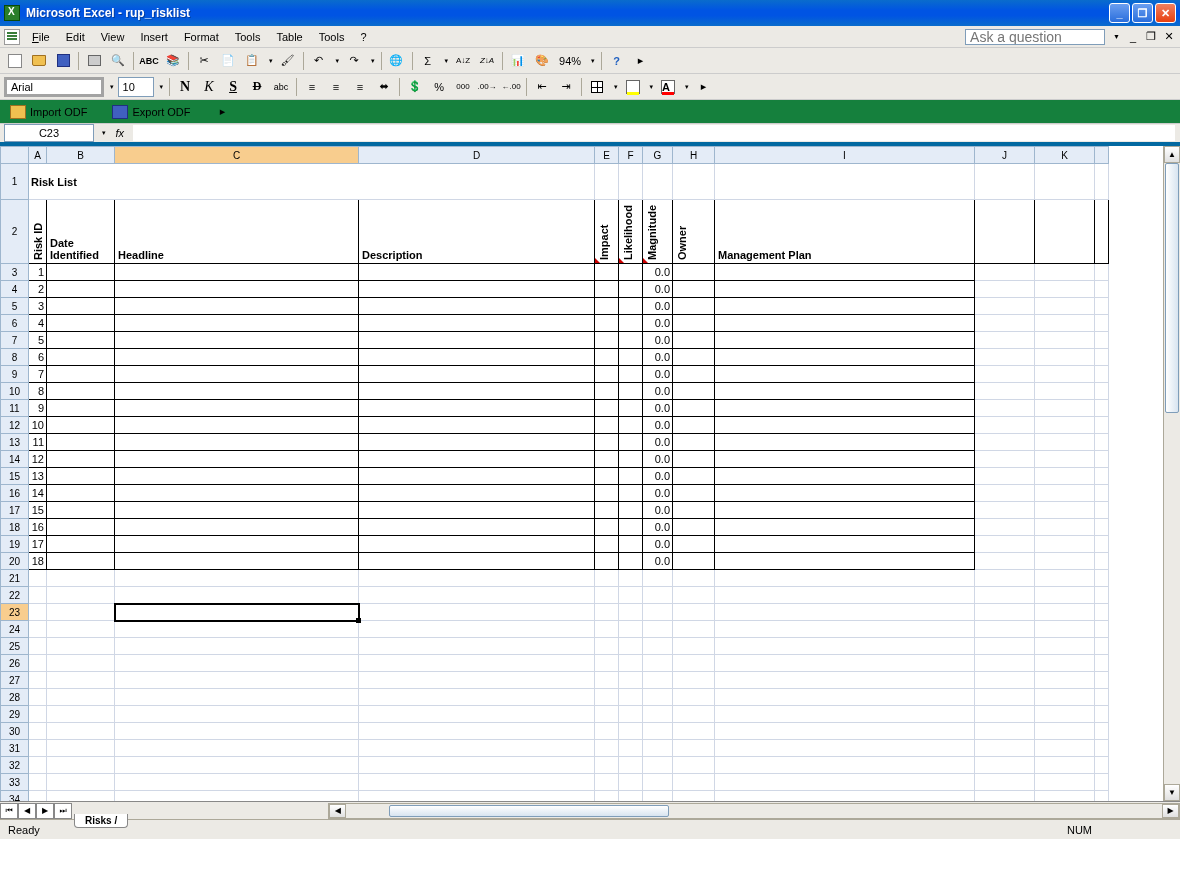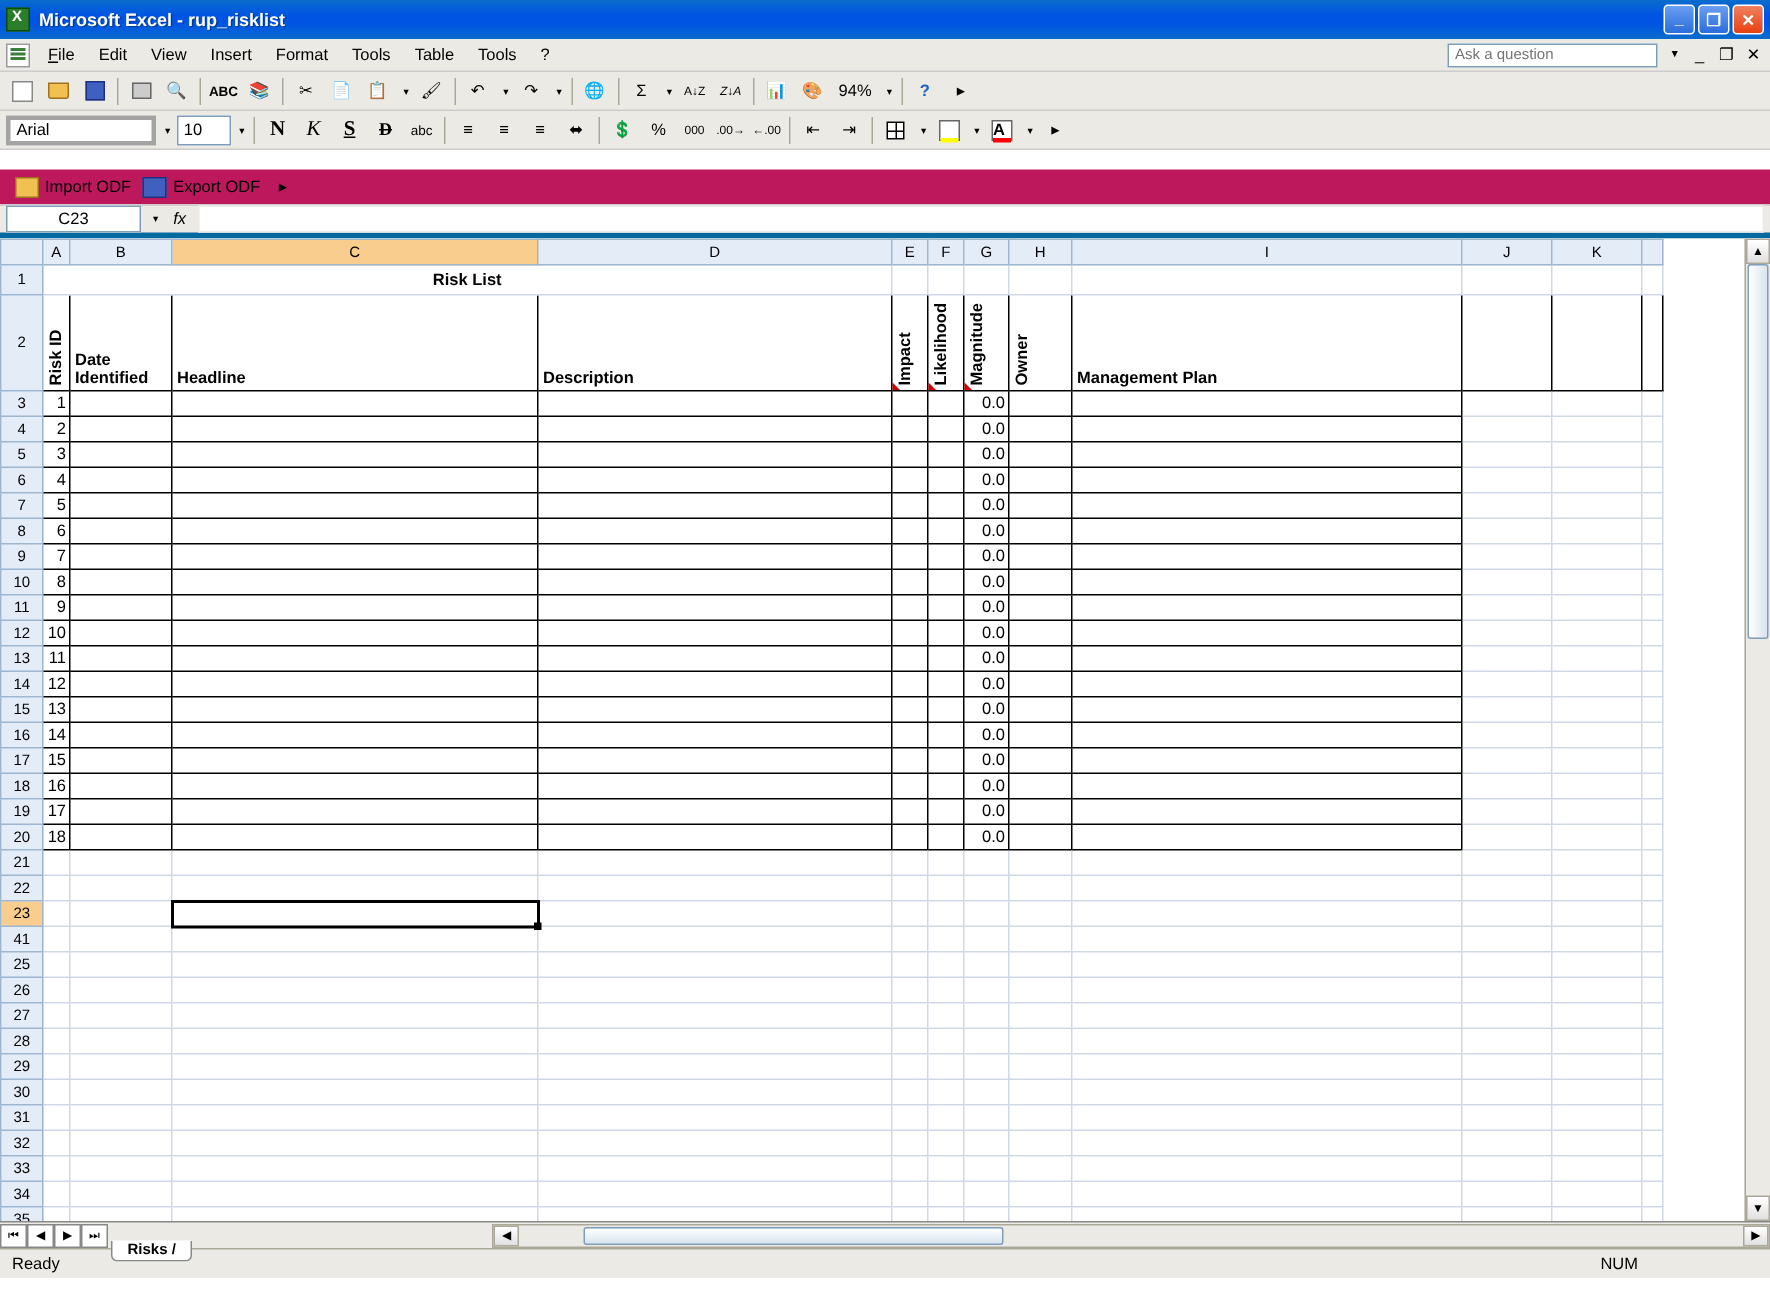--- a/index.html
+++ b/index.html
@@ -14,21 +14,21 @@
 .win-btn { width:21px; height:20px; border:1px solid #fff; border-radius:3px; display:flex; align-items:center; justify-content:center; font-weight:bold; font-size:11px; color:#fff; background:linear-gradient(#6a9ef0,#2a6edc); cursor:pointer; }
 .win-btn.close { background:linear-gradient(#f08060,#e84010); }
 
 
 .menubar { height:22px; background:#eceae5; border-bottom:1px solid #ccc; display:flex; align-items:center; padding:0 4px; }
 .doc-icon { width:16px; height:16px; background:#fff; border:1px solid #9a9a9a; margin-right:4px; position:relative; }
 .doc-icon::before { content:""; position:absolute; top:2px; left:2px; right:2px; height:2px; background:#3a7e3a; box-shadow:0 3px 0 #3a7e3a,0 6px 0 #3a7e3a; }
 .menu-item { padding:2px 8px; cursor:pointer; }
 .menu-item u { text-decoration:underline; }
 .menubar-right { margin-left:auto; display:flex; align-items:center; gap:4px; }
-.ask-q { width:140px; height:16px; border:1px solid #7f9db9; font-size:10px; color:#888; padding:1px 4px; background:#fff;margin-left:47px; }
+.ask-q { width:140px; height:16px; border:1px solid #7f9db9; font-size:14px; color:#888; padding:1px 4px; background:#fff;margin-left:47px; }
 .mdi-btn { width:14px; height:14px; font-size:11px; display:flex; align-items:center; justify-content:center; cursor:pointer; }
 
 
 .toolbar { height:26px; background:#eceae5; border-bottom:1px solid #ccc; display:flex; align-items:center; padding:0 4px; gap:2px; }
 .tb-btn { width:22px; height:22px; display:flex; align-items:center; justify-content:center; cursor:pointer; border:1px solid transparent; position:relative; }
 .tb-sep { width:1px; height:18px; background:#aca899; margin:0 2px; }
 .tb-txt { padding:0 4px; font-size:11px; }
 .font-box { width:100px; height:20px; border:3px solid #a3a3a3; background:#fff; padding:1px 4px; font-size:11px; display:flex; align-items:center; }
 .size-box { width:36px; height:20px; border:1px solid #7f9db9; background:#fff; padding:1px 4px; font-size:11px; display:flex; align-items:center; }
 .dd-arrow { font-size:7px; margin-left:2px; color:#000; cursor:pointer; padding:2px; }
@@ -45,39 +45,39 @@
 .i-color-border { width:14px; height:14px; border:1px solid #666; background:#fff; position:relative; }
 .i-color-border::after { content:""; position:absolute; bottom:-2px; left:0; right:0; height:3px; }
 .i-color-fill::after { background:#ffff00; }
 .i-color-font::after { background:#ff0000; }
 .i-grid { width:12px; height:12px; background:#fff; border:1px solid #000; position:relative; }
 .i-grid::before, .i-grid::after { content:""; position:absolute; background:#000; }
 .i-grid::before { left:5px; top:0; bottom:0; width:1px; }
 .i-grid::after { top:5px; left:0; right:0; height:1px; }
 
 
-.odfbar { height:24px; background:#be185d; border-bottom:1px solid #ccc; display:flex; align-items:center; padding:0 6px; gap:0;margin-top:13px; }
+.odfbar { height:24px; background:#15803d; border-bottom:1px solid #ccc; display:flex; align-items:center; padding:0 6px; gap:17px; }
 .odf-btn { display:flex; align-items:center; gap:4px; cursor:pointer; padding:2px 4px; }
 .odf-ic { width:16px; height:14px; background:#f0c050; border:1px solid #a07020; }
 .odf-ic.exp { background:#4060c0; border-color:#203080; }
 
 
 .fbar { height:22px; background:#eceae5; border-bottom:4px solid #0369a1; display:flex; align-items:center; padding:0 4px; gap:4px; }
 .name-box { width:90px; height:18px; border:1px solid #7f9db9; background:#fff; padding:1px 8px; font-size:11px; display:flex; align-items:center; justify-content:center; }
 .fx { font-style:italic; font-size:11px; padding:0 4px; }
 .formula-input { flex:1; height:18px; border:1px solid #eceae5; background:#fff; }
 
 
 .sheet-area { position:relative; background:#fff; }
 .grid-table { border-collapse:collapse; table-layout:fixed; }
 .grid-table th { background:#e4ecf7; border:1px solid #9eb6ce; font-weight:normal; font-size:10px; text-align:center; height:17px; }
 .grid-table th.rowhdr { width:28px; background:#e4ecf7; }
 .grid-table td { border:1px solid #d0d7e5; height:17px; font-size:11px; padding:0 2px; font-family:Arial; vertical-align:middle; }
 .col-A{width:18px;} .col-B{width:68px;} .col-C{width:244px;} .col-D{width:236px;} .col-E{width:24px;} .col-F{width:24px;} .col-G{width:30px;} .col-H{width:42px;} .col-I{width:260px;} .col-J{width:60px;} .col-K{width:60px;} .col-L{width:14px;}
-.title-row td { height:20px;text-align:center; }
+.title-row td { height:36px; }
 .title-cell { font-size:18px; font-weight:bold; font-family:Arial; }
 .hdr-row td { height:64px; border:1px solid #000; font-weight:bold; vertical-align:bottom; padding:2px 3px; font-size:11px; }
 .hdr-row td.vrot { writing-mode:vertical-lr; transform:rotate(180deg); text-align:left; padding:3px 2px; }
 .data-row td { border:1px solid #000; height:15px; }
 .data-row td.noborder { border:1px solid #d0d7e5; }
 .num-r { text-align:right; padding-right:2px; }
 .comment-ind { position:relative; }
 .comment-ind::after { content:""; position:absolute; top:0; right:0; width:0; height:0; border-left:5px solid transparent; border-top:5px solid #c00; }
 .selcell { outline:2px solid #000; outline-offset:-1px; position:relative; }
 .selcell::after { content:""; position:absolute; right:-3px; bottom:-3px; width:5px; height:5px; background:#000; }
@@ -620,21 +620,21 @@
           <td></td>
           <td></td>
           <td></td>
           <td></td>
           <td></td>
           <td></td>
           <td></td>
           <td></td>
         </tr>
         <tr>
-          <th class="rowhdr">41</th>
+          <th class="rowhdr">24</th>
           <td></td>
           <td></td>
           <td></td>
           <td></td>
           <td></td>
           <td></td>
           <td></td>
           <td></td>
           <td></td>
           <td></td>

